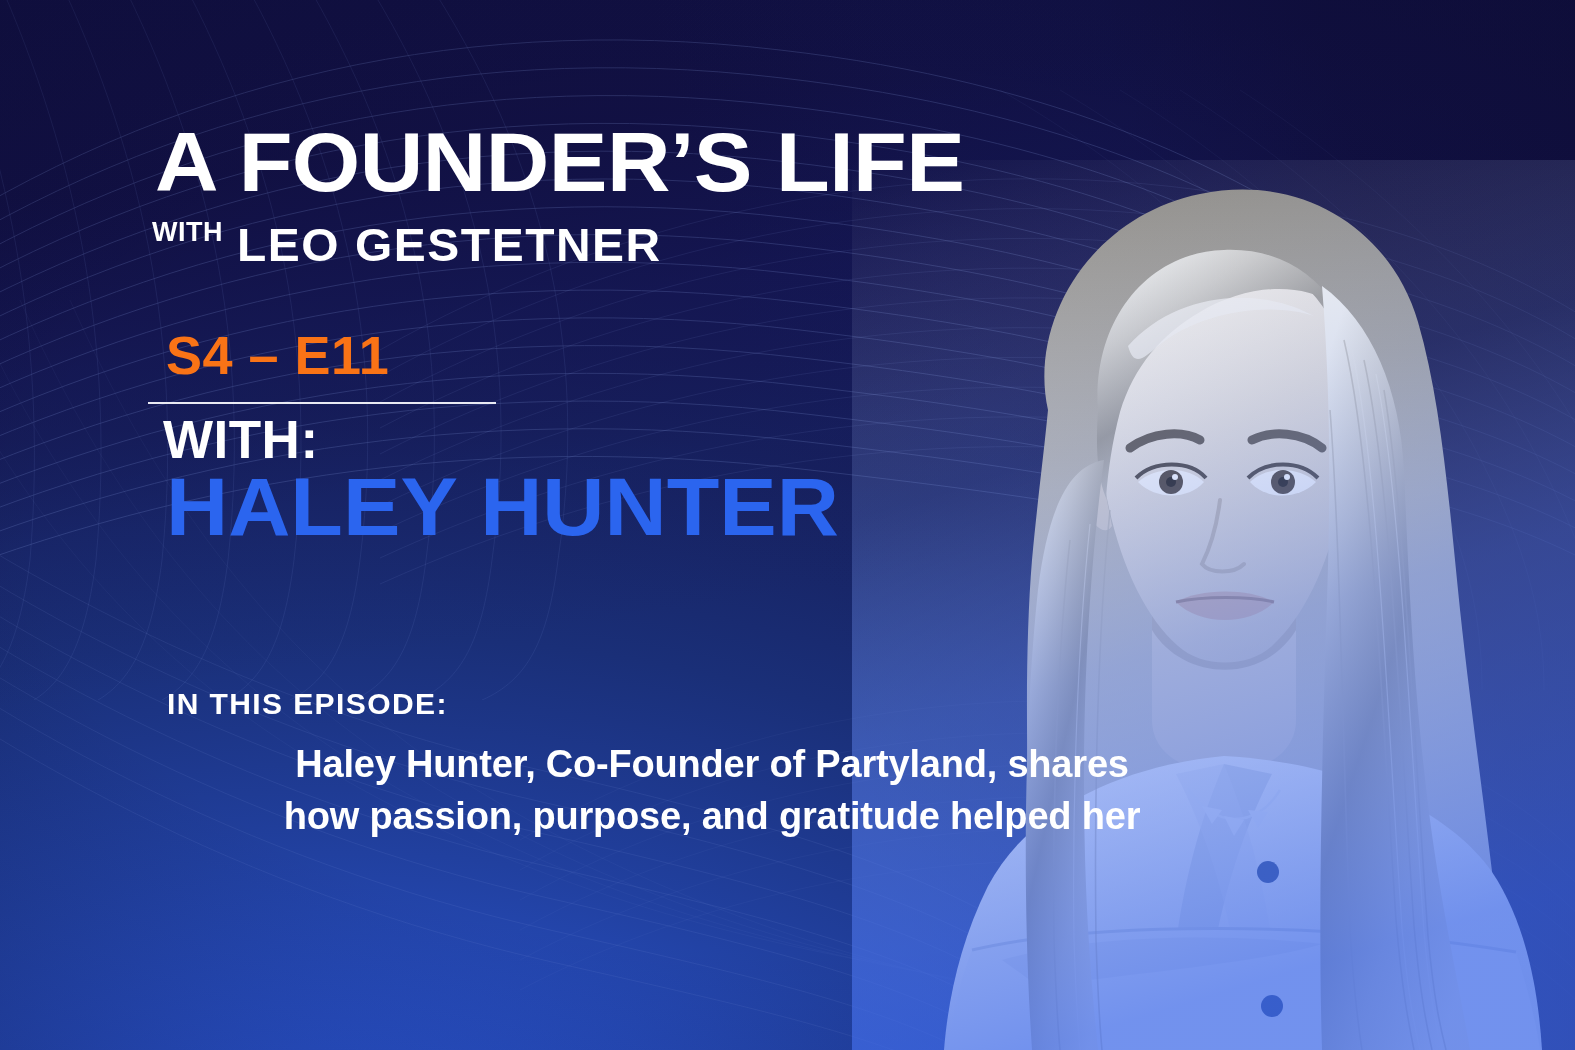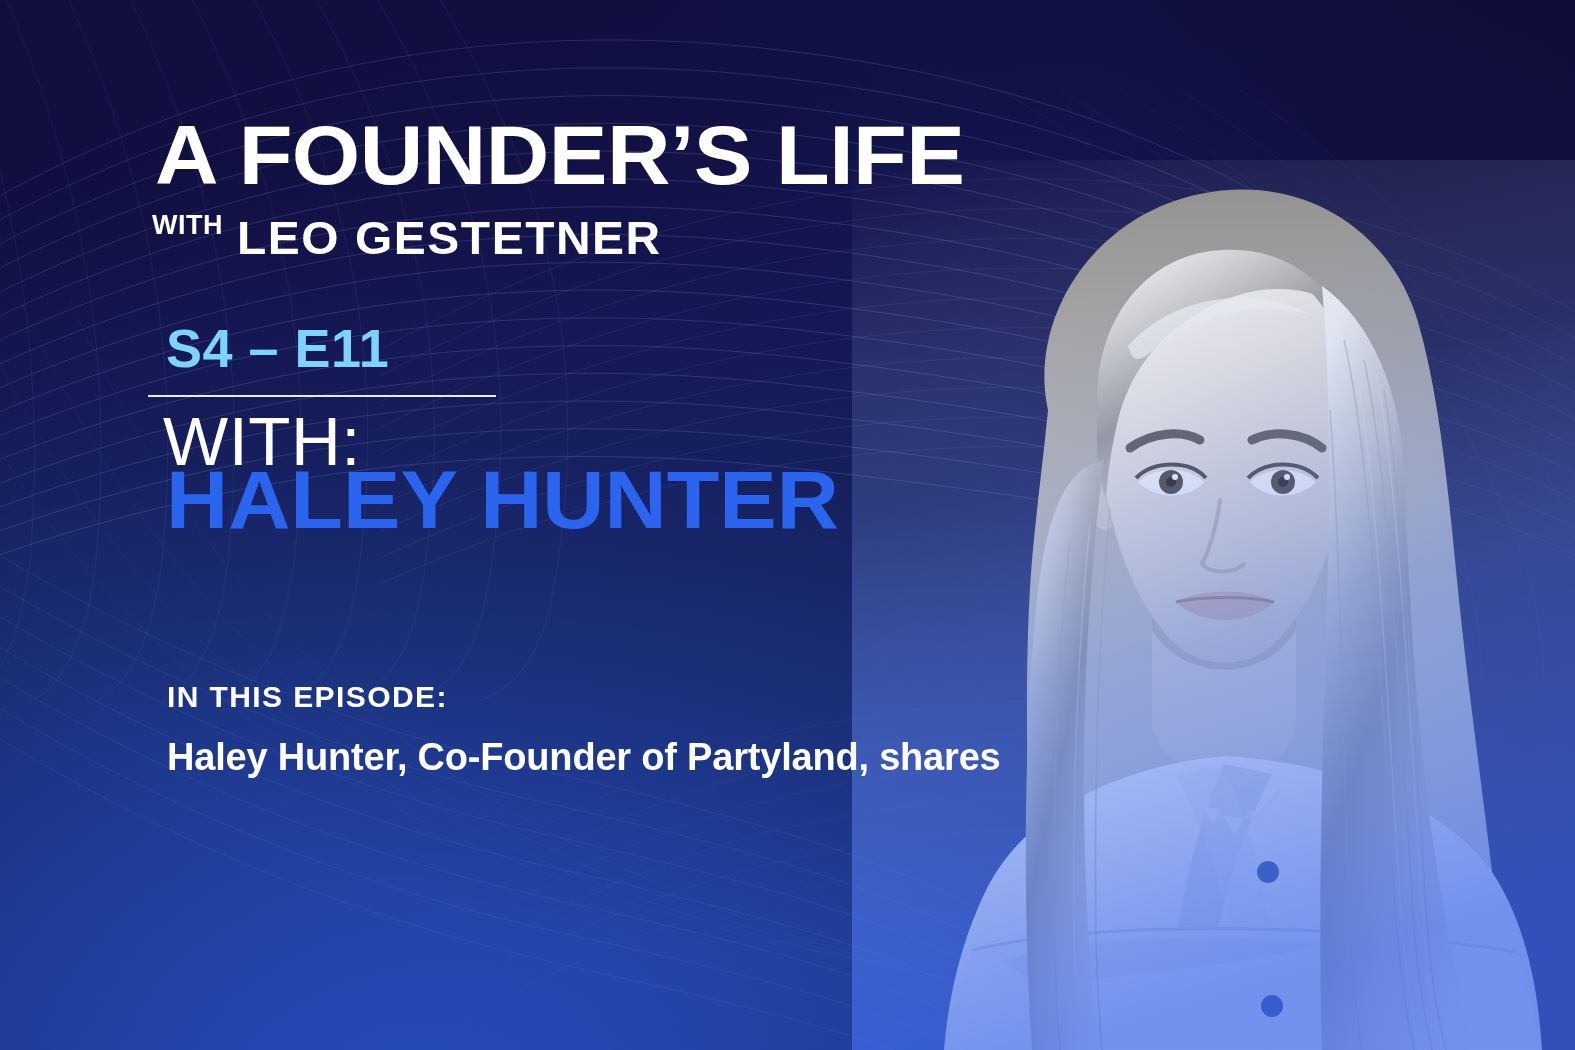--- a/index.html
+++ b/index.html
@@ -62,21 +62,21 @@
     top: 160px;
     width: 730px;
     height: 890px;
     overflow: hidden;
   }
   .portrait svg { display: block; }
 
   
   .content {
     position: absolute;
-    left: 0; top: 4px;
+    left: 0; top: 11px;
     width: 1100px;
     height: 790px;
   }
 
   .show-title {
     position: absolute;
     left: 155px;
     top: 112px;
     font-size: 83px;
     font-weight: 700;
@@ -111,40 +111,40 @@
     transform: scaleX(1.02);
     transform-origin: left bottom;
   }
 
   .episode-code {
     position: absolute;
     left: 166px;
     top: 313px;
     font-size: 54px;
     font-weight: 700;
-    color: #7dd3fc;
+    color: #f97316;
     letter-spacing: 0.5px;
     white-space: nowrap;
   }
 
   .divider {
     position: absolute;
     left: 148px;
     top: 391px;
     width: 348px;
     height: 2px;
     background: #e9eaf3;
   }
 
   .with-label {
     position: absolute;
     left: 163px;
     top: 398px;
-    font-size: 69px;
-    font-weight: 400;
+    font-size: 53px;
+    font-weight: 700;
     color: #ffffff;
     letter-spacing: 0.5px;
     white-space: nowrap;
     text-align: right;
   }
 
   .guest-name {
     position: absolute;
     left: 166px;
     top: 455px;
@@ -173,21 +173,21 @@
     position: absolute;
     left: 167px;
     top: 727px;
     width: 1090px;
     font-size: 38px;
     font-weight: 700;
     color: #ffffff;
     line-height: 1.37;
     letter-spacing: -0.2px;
   }
-  .episode-desc .dline { display: block; white-space: nowrap; }
+  .episode-desc .dline { display: block; white-space: nowrap; text-align: center; }
 </style>
 </head>
 <body>
 
 <div id="canvas">
 
   <div class="bg-base"></div>
   <div class="bg-dark-top"></div>
   <div class="bg-dark-right"></div>
 
@@ -419,16 +419,17 @@
     <div class="divider"></div>
 
     <div class="with-label">WITH:</div>
 
     <div class="guest-name">HALEY HUNTER</div>
 
     <div class="episode-heading">IN THIS EPISODE:</div>
 
     <div class="episode-desc">
       <span class="dline">Haley Hunter, Co-Founder of Partyland, shares</span>
+      <span class="dline">how passion, purpose, and gratitude helped her</span>
     </div>
 
   </div>
 </div>
 
 </body></html>

